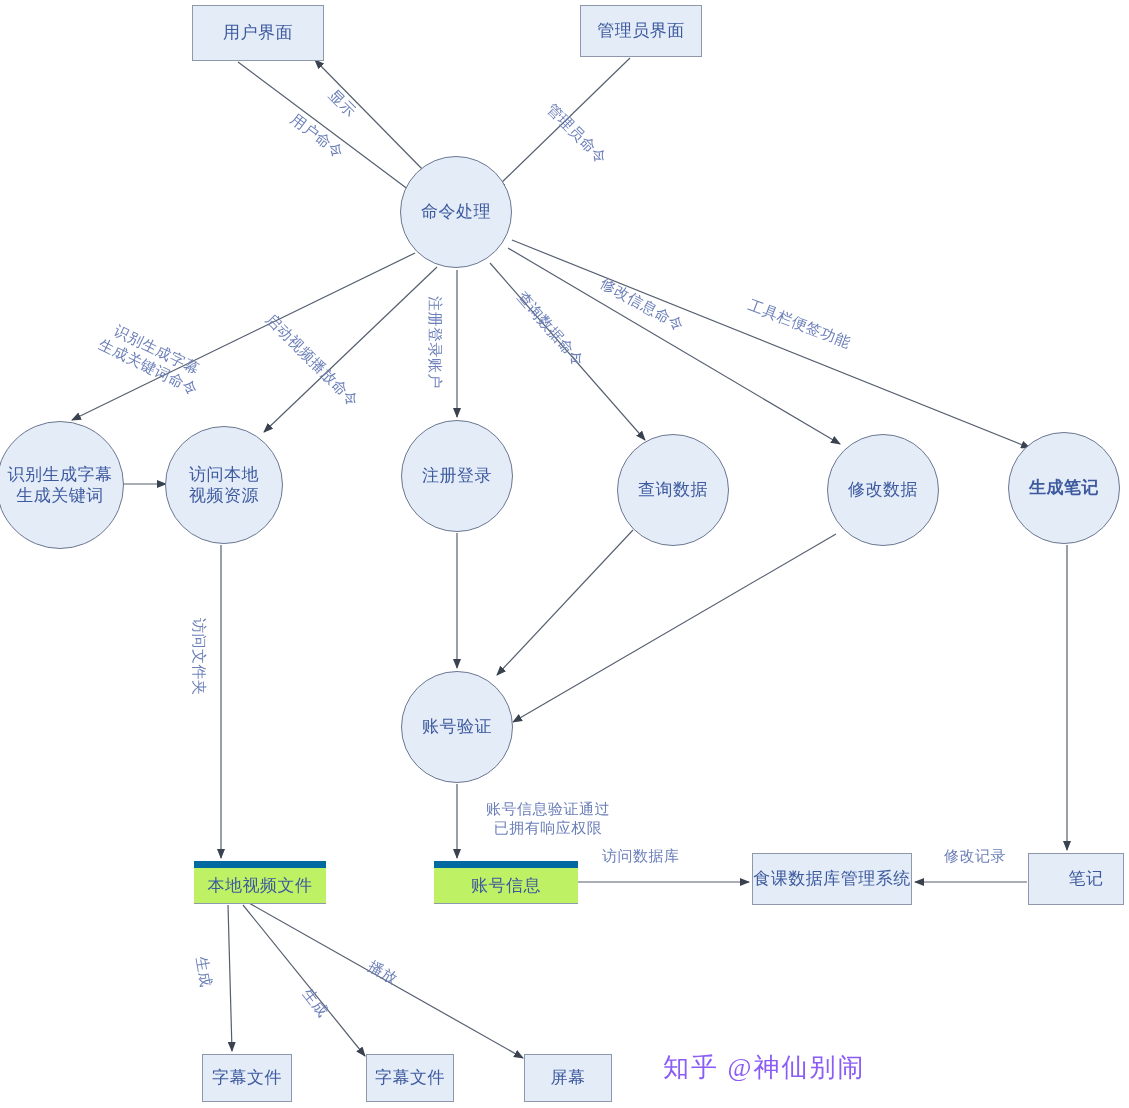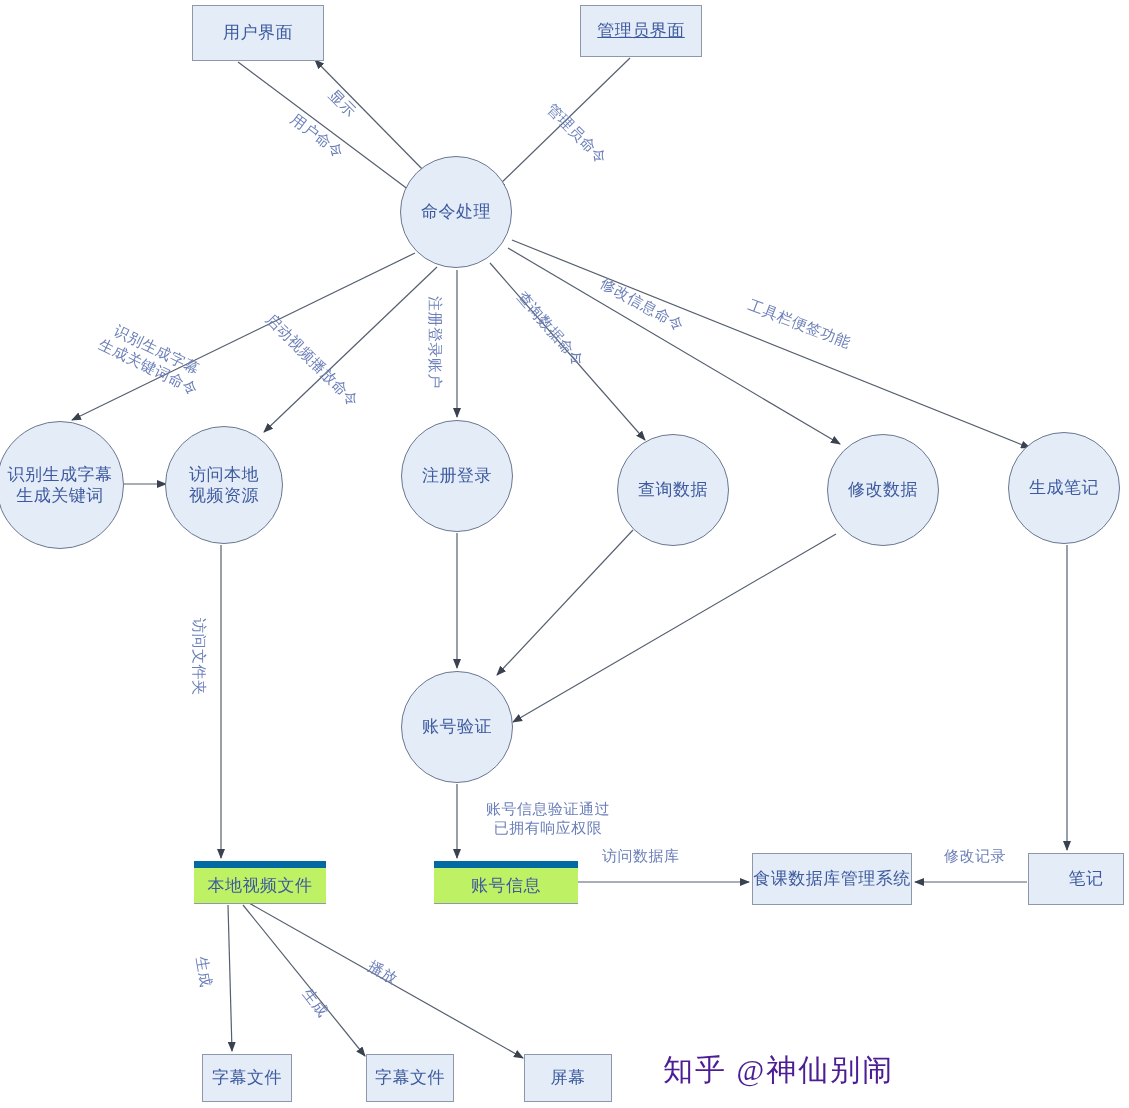--- a/index.html
+++ b/index.html
@@ -7,21 +7,21 @@
   #stage{position:relative;width:1129px;height:1108px;background:#fff;overflow:hidden;}
   #wires{position:absolute;left:0;top:0;width:1129px;height:1108px;}
   .node{position:absolute;box-sizing:border-box;display:flex;align-items:center;justify-content:center;
         text-align:center;color:#3d5a9e;background:#e4ecf8;border:1px solid #8d98ab;
         font-size:17px;line-height:1.25;letter-spacing:.5px;}
   .node.circle{border-radius:50%;background:#e4ecf8;border:1px solid #6b7790;}
   .node.store{border-left:none;border-right:none;border-top:7px solid #0369a1;border-bottom:1px solid #8d98ab;
               background:#bef264;margin-left:36px;}
   .elabel{position:absolute;color:#6b7fb8;font-size:15px;line-height:1.25;white-space:pre;
           transform-origin:0 0;letter-spacing:.5px;}
-  .watermark{position:absolute;color:#4c1d95;font-size:30px;letter-spacing:2px;
+  .watermark{position:absolute;color:#8b5cf6;font-size:26px;letter-spacing:2px;
              font-family:"Liberation Serif","DejaVu Serif",serif;}
 </style>
 </head>
 <body>
 
 <div id="stage">
 
   <svg id="wires" viewBox="0 0 1129 1108" xmlns="http://www.w3.org/2000/svg">
     <defs>
       <marker id="ah" markerWidth="10" markerHeight="8" refX="9" refY="4" orient="auto" markerUnits="userSpaceOnUse">
@@ -71,21 +71,21 @@
       <div class="elabel" style="left: 938px; top: 847px; transform: rotate(0deg); text-align: center; margin-left: 6px;">修改记录</div>
       <div class="elabel" style="left: 210px; top: 955px; transform: rotate(80deg); text-align: center;">生成</div>
       <div class="elabel" style="left: 313px; top: 985px; transform: rotate(52deg); text-align: center;">生成</div>
       <div class="elabel" style="left: 374px; top: 957px; transform: rotate(30deg); text-align: center;">播放</div>
     </div>
   <div id="nodes">
       <div class="node" style="left: 192px; top: 5px; width: 132px; height: 56px;">
         <span style="white-space: pre-line;">用户界面</span>
       </div>
       <div class="node" style="left: 580px; top: 5px; width: 122px; height: 52px;">
-        <span style="white-space: pre-line; text-decoration: underline;">管理员界面</span>
+        <span style="white-space: pre-line;">管理员界面</span>
       </div>
       <div class="node circle" style="left: 400px; top: 156px; width: 112px; height: 112px;">
         <span style="white-space: pre-line;">命令处理</span>
       </div>
       <div class="node circle" style="left: -4px; top: 421px; width: 128px; height: 128px;">
         <span style="white-space: pre-line;">识别生成字幕
 生成关键词</span>
       </div>
       <div class="node circle" style="left: 165px; top: 426px; width: 118px; height: 118px;">
         <span style="white-space: pre-line;">访问本地
@@ -93,21 +93,21 @@
       </div>
       <div class="node circle" style="left: 401px; top: 420px; width: 112px; height: 112px;">
         <span style="white-space: pre-line;">注册登录</span>
       </div>
       <div class="node circle" style="left: 617px; top: 434px; width: 112px; height: 112px;">
         <span style="white-space: pre-line;">查询数据</span>
       </div>
       <div class="node circle" style="left: 827px; top: 434px; width: 112px; height: 112px;">
         <span style="white-space: pre-line;">修改数据</span>
       </div>
-      <div class="node circle" style="left: 1008px; top: 432px; width: 112px; height: 112px;">
+      <div class="node circle" style="left: 1008px; top: 432px; width: 112px; height: 112px; font-weight: bold;">
         <span style="white-space: pre-line;">生成笔记</span>
       </div>
       <div class="node circle" style="left: 401px; top: 671px; width: 112px; height: 112px;">
         <span style="white-space: pre-line;">账号验证</span>
       </div>
       <div class="node store" style="left: 158px; top: 861px; width: 132px; height: 43px;">
         <span style="white-space: pre-line;">本地视频文件</span>
       </div>
       <div class="node store" style="left: 398px; top: 861px; width: 144px; height: 43px;">
         <span style="white-space: pre-line;">账号信息</span>

